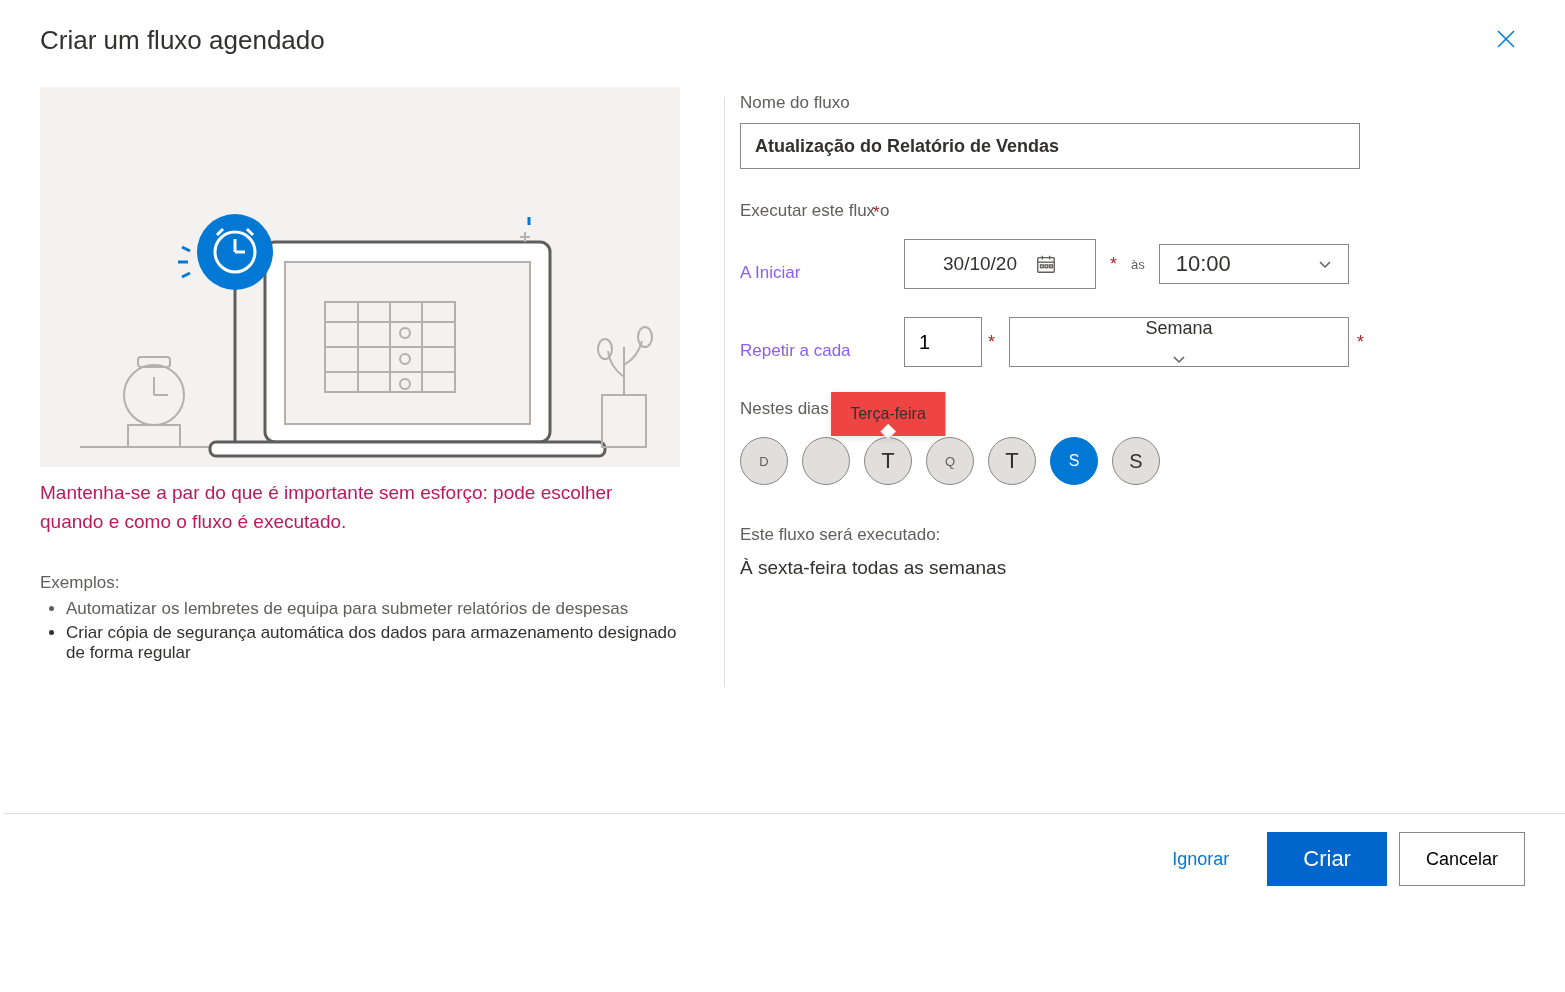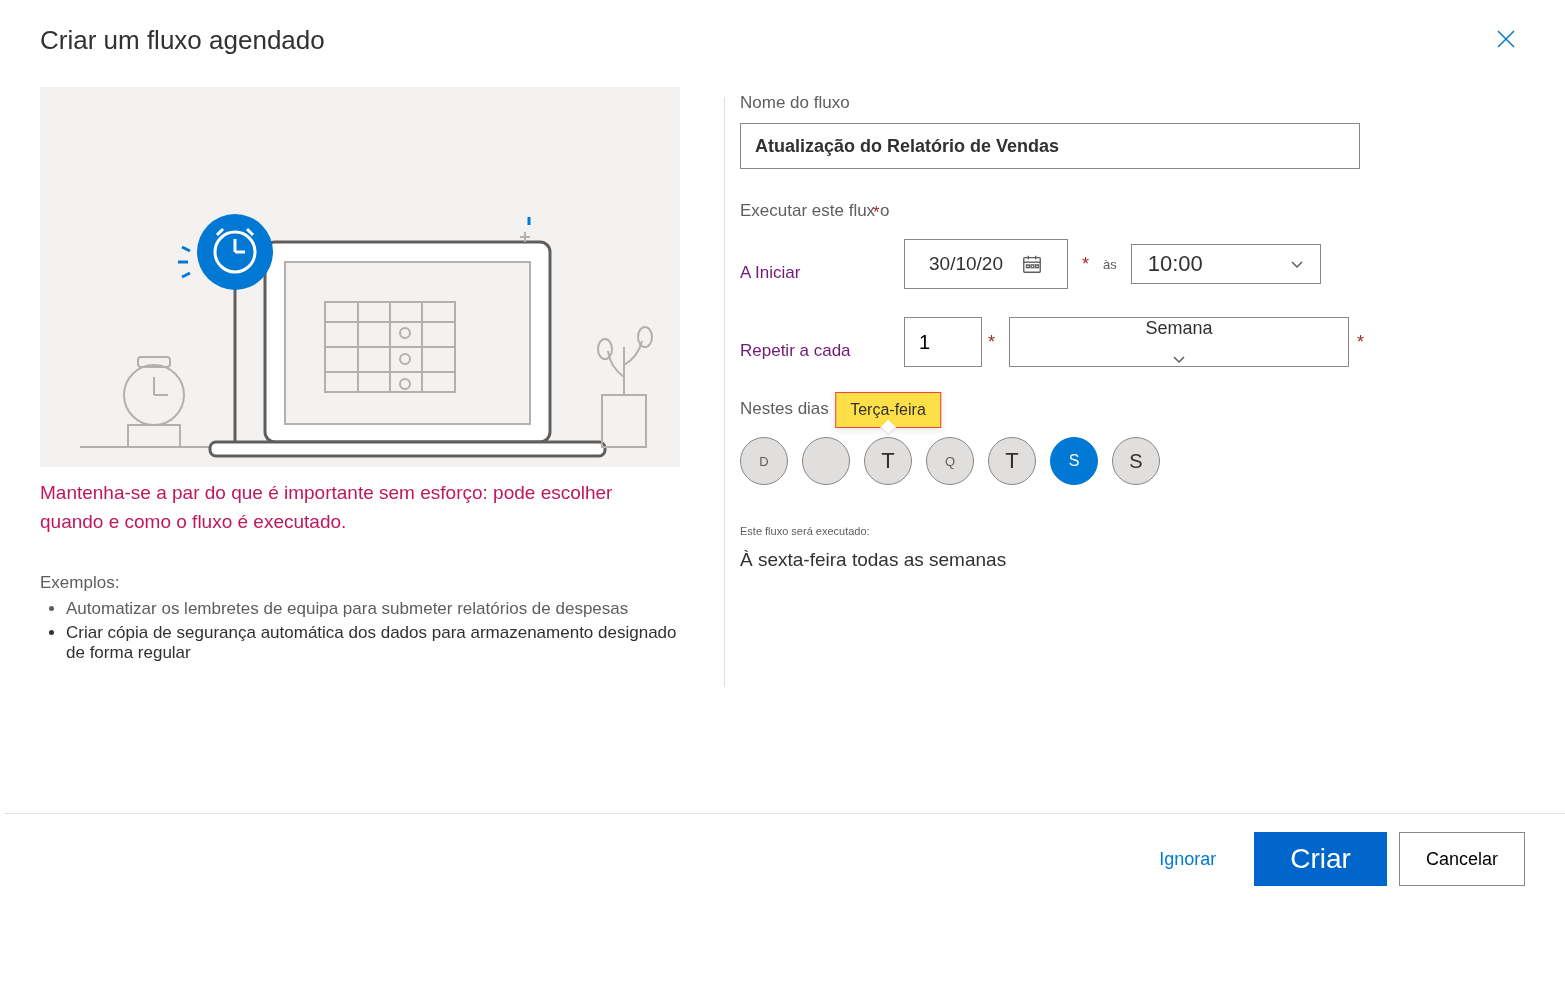--- a/index.html
+++ b/index.html
@@ -16,41 +16,41 @@
 .examples-label { font-size: 17px; color: #605e5c; margin-top: 36px; margin-bottom: 6px; }
 .examples { list-style: disc; padding-left: 26px; }
 .examples li { font-size: 17px; color: #605e5c; margin-bottom: 4px; }
 .examples li.big { font-size: 17px; color: #323130; }
 .right-col { flex: 1; padding-top: 6px; }
 .field-label { font-size: 17px; color: #605e5c; margin-bottom: 10px; display: block; }
 .text-input { width: 620px; height: 46px; border: 1px solid #8a8886; padding: 0 14px; font-size: 18px; color: #323130; font-weight: bold; }
 .section-label { font-size: 17px; color: #605e5c; margin-top: 32px; margin-bottom: 18px; position: relative; }
 .asterisk-inline { color: #a4262c; position: absolute; }
 .row { display: flex; align-items: center; gap: 14px; margin-bottom: 28px; }
-.row-label { font-size: 17px; color: #701a75; width: 150px; margin-top: 17px; }
-.date-input { width: 164px; height: 50px; border: 1px solid #8a8886; display: flex; align-items: center; justify-content: center; gap: 18px; font-size: 19px; }
+.row-label { font-size: 17px; color: #8b5cf6; width: 150px; margin-top: 17px; }
+.date-input { width: 192px; height: 50px; border: 1px solid #8a8886; display: flex; align-items: center; justify-content: center; gap: 18px; font-size: 19px; }
 .cal-icon { width: 22px; height: 22px; }
 .req { color: #a4262c; font-size: 18px; }
 .at-label { font-size: 13px; color: #605e5c; }
 .time-select { width: 190px; height: 40px; border: 1px solid #8a8886; display: flex; align-items: center; justify-content: space-between; padding: 0 16px; font-size: 22px; gap: 26px; }
 .num-input { width: 78px; height: 50px; border: 1px solid #8a8886; text-align: left; padding: 0 14px; font-size: 20px; }
 .unit-select { width: 340px; height: 50px; border: 1px solid #8a8886; display: flex; align-items: center; justify-content: space-between; padding: 0 14px; font-size: 18px; flex-direction: column; }
 .days-row { display: flex; gap: 14px; margin-top: 8px; }
 .day-btn { width: 48px; height: 48px; border-radius: 50%; border: 1px solid #8a8886; background: #e1dfde; color: #605e5c; font-size: 16px; display: flex; align-items: center; justify-content: center; cursor: pointer; position: relative; }
 .day-btn.selected { background: #0078d4; border-color: #0078d4; color: #fff; }
 .day-btn.big-t { font-size: 22px; color: #323130; }
-.tooltip { position: absolute; top: -46px; left: 50%; transform: translateX(-50%); background: #fde047; border: 1px solid #ef4444; box-shadow: 0 2px 8px rgba(0,0,0,0.1); padding: 8px 14px; font-size: 16px; color: #323130; white-space: nowrap; }
+.tooltip { position: absolute; top: -46px; left: 50%; transform: translateX(-50%); background: #ef4444; border: 5px solid #ef4444; box-shadow: 0 2px 8px rgba(0,0,0,0.1); padding: 8px 14px; font-size: 16px; color: #323130; white-space: nowrap; }
 .tooltip::after { content: ""; position: absolute; bottom: -6px; left: 50%; transform: translateX(-50%) rotate(45deg); width: 10px; height: 10px; background: #fff; border-right: 1px solid #e1dfdd; border-bottom: 1px solid #e1dfdd; }
-.summary-label { font-size: 11px; color: #605e5c; margin-top: 40px; }
+.summary-label { font-size: 17px; color: #605e5c; margin-top: 40px; }
 .summary-text { font-size: 19px; color: #323130; margin-top: 12px; }
 .divider-v { position: absolute; left: 684px; top: 10px; bottom: -20px; width: 1px; background: #e1dfdd; }
 .footer { position: absolute; bottom: 106px; left: 4px; right: 0; border-top: 1px solid #e1dfdd; padding: 18px 40px 0 0; display: flex; justify-content: flex-end; gap: 12px; }
 .btn { height: 54px; padding: 0 26px; font-size: 18px; border: 1px solid #8a8886; background: #fff; cursor: pointer; }
 .btn-ignore { border: none; color: #0078d4; }
-.btn-primary { background: #0066cc; color: #fff; border: none; font-size: 28px; padding: 0 36px; }
+.btn-primary { background: #0066cc; color: #fff; border: none; font-size: 22px; padding: 0 36px; }
 .chevron { width: 14px; height: 14px; }
 </style>
 </head>
 <body>
 
 <div class="dialog">
   <div class="header">
     <div class="title">Criar um fluxo agendado</div>
     <button class="close-btn">
       <svg width="22" height="22" viewBox="0 0 22 22" fill="none">

